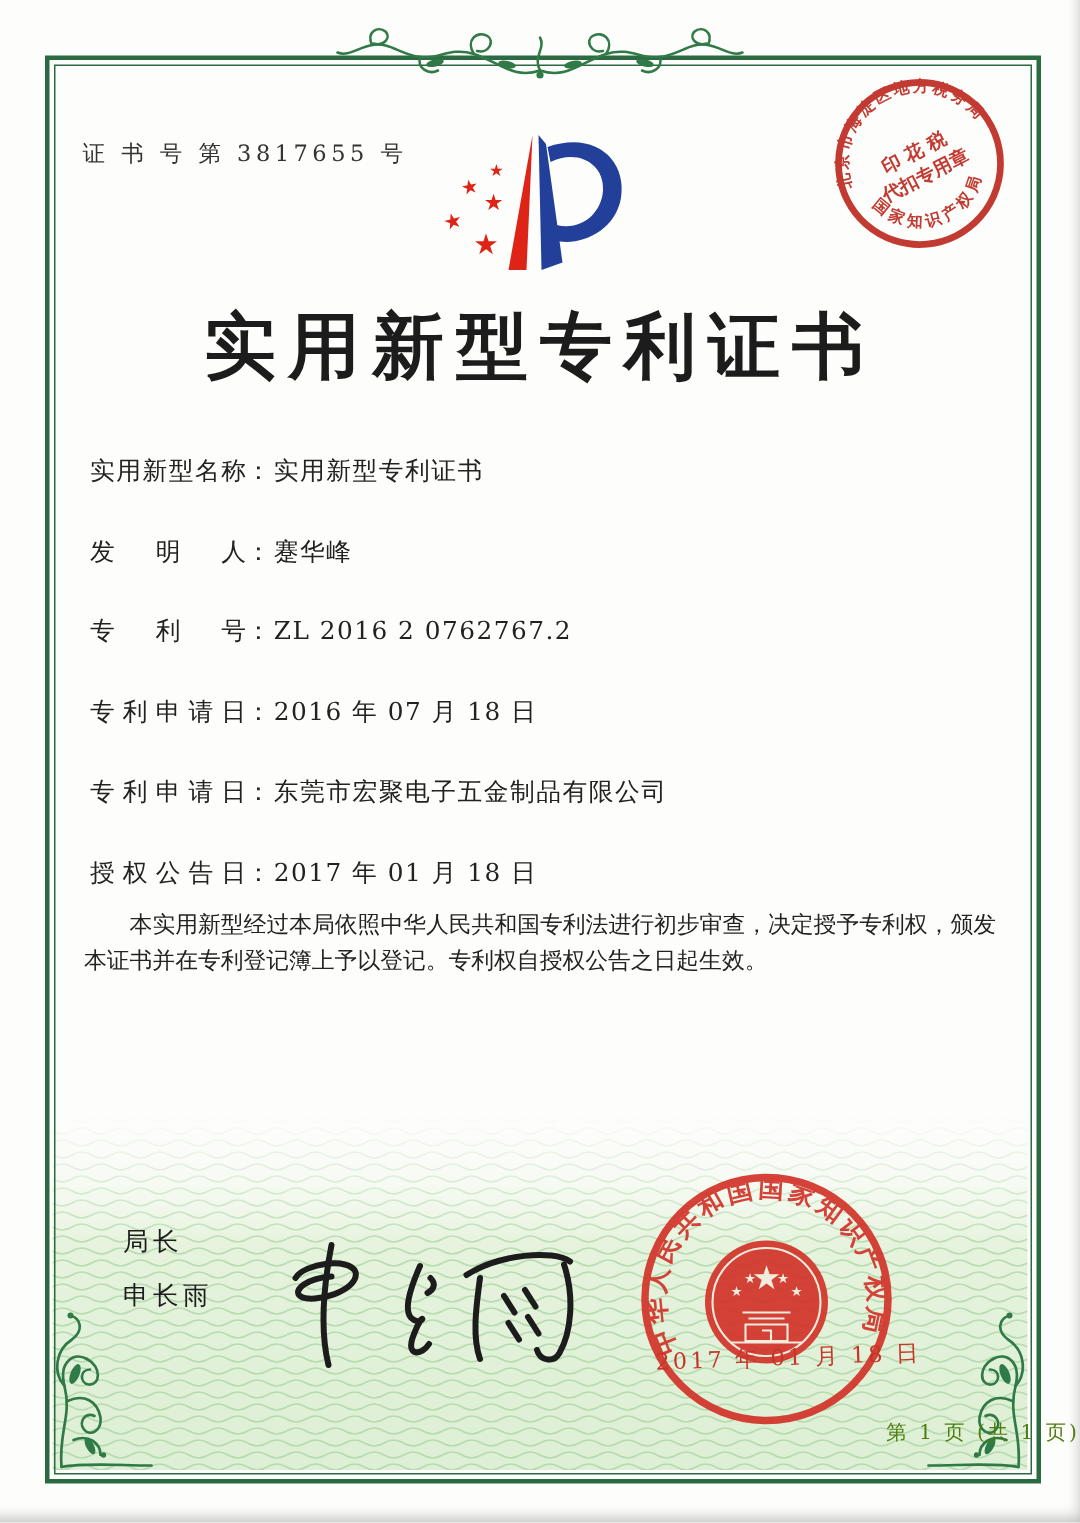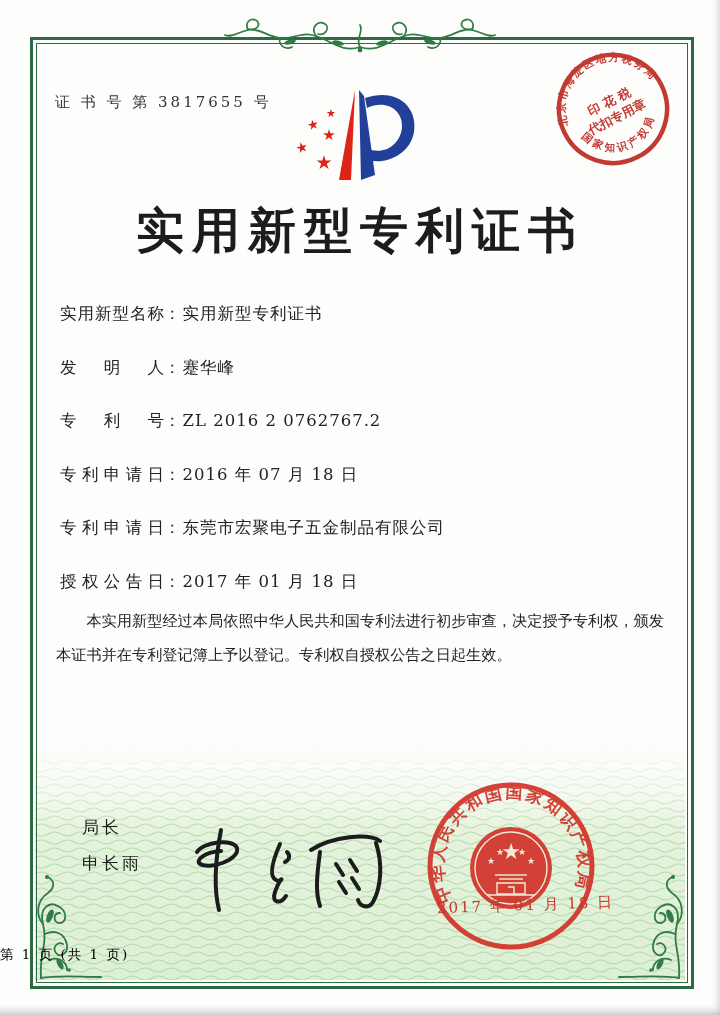--- a/index.html
+++ b/index.html
@@ -23,29 +23,29 @@
   .logo{position:absolute;left:285px;top:80px;z-index:2;}
   .tax-stamp{position:absolute;left:547px;top:43px;z-index:2;transform:rotate(-27deg);}
   .title{position:absolute;left:0;top:199px;width:100%;text-align:center;font-size:48px;font-weight:bold;letter-spacing:8px;color:#1c1c1c;z-index:2;}
   
   .fields{position:absolute;left:60px;top:303px;width:560px;z-index:2;font-size:16.5px;color:#222;}
   .field-row{margin-bottom:31.5px;white-space:nowrap;}
   .field-label{display:inline-block;width:104px;text-align:justify;text-align-last:justify;vertical-align:bottom;}
   .field-colon{display:inline-block;margin-right:2px;}
   .field-value{letter-spacing:1px;}
   
-  .body-text{position:absolute;left:56px;top:604px;width:608px;z-index:2;font-size:15.2px;line-height:34px;color:#232323;text-align:justify;}
+  .body-text{position:absolute;left:56px;top:604px;width:608px;z-index:2;font-size:15.2px;line-height:24px;color:#232323;text-align:justify;}
   .body-text p{margin:0;text-indent:2em;}
   
   .signer{position:absolute;left:82px;top:816px;z-index:2;font-size:17px;color:#1d1d1d;}
   .signer div{margin-bottom:13px;letter-spacing:3px;font-family:"DejaVu Sans","Liberation Sans",sans-serif;}
   .signature-svg{position:absolute;left:183px;top:818px;z-index:2;}
   .seal-svg{position:absolute;left:415px;top:770px;z-index:2;}
   .seal-date{position:absolute;left:437px;top:896px;z-index:3;font-size:15px;color:#c6352a;letter-spacing:2px;transform:rotate(-2deg);white-space:nowrap;}
-  .footer{position:absolute;left:0;top:946px;width:100%;text-align:left;font-size:13.5px;color:#000000;letter-spacing:2px;z-index:2;}
+  .footer{position:absolute;left:0;top:946px;width:100%;text-align:right;font-size:13.5px;color:#4d7c0f;letter-spacing:2px;z-index:2;}
   .ornament-top{position:absolute;left:220px;top:17px;z-index:2;}
   .corner-fl{position:absolute;z-index:2;}
   .corner-fl.left{left:33px;top:872px;}
   .corner-fl.right{right:33px;top:872px;transform:scaleX(-1);}
 </style>
 </head>
 <body>
 
 <div id="page">
 

